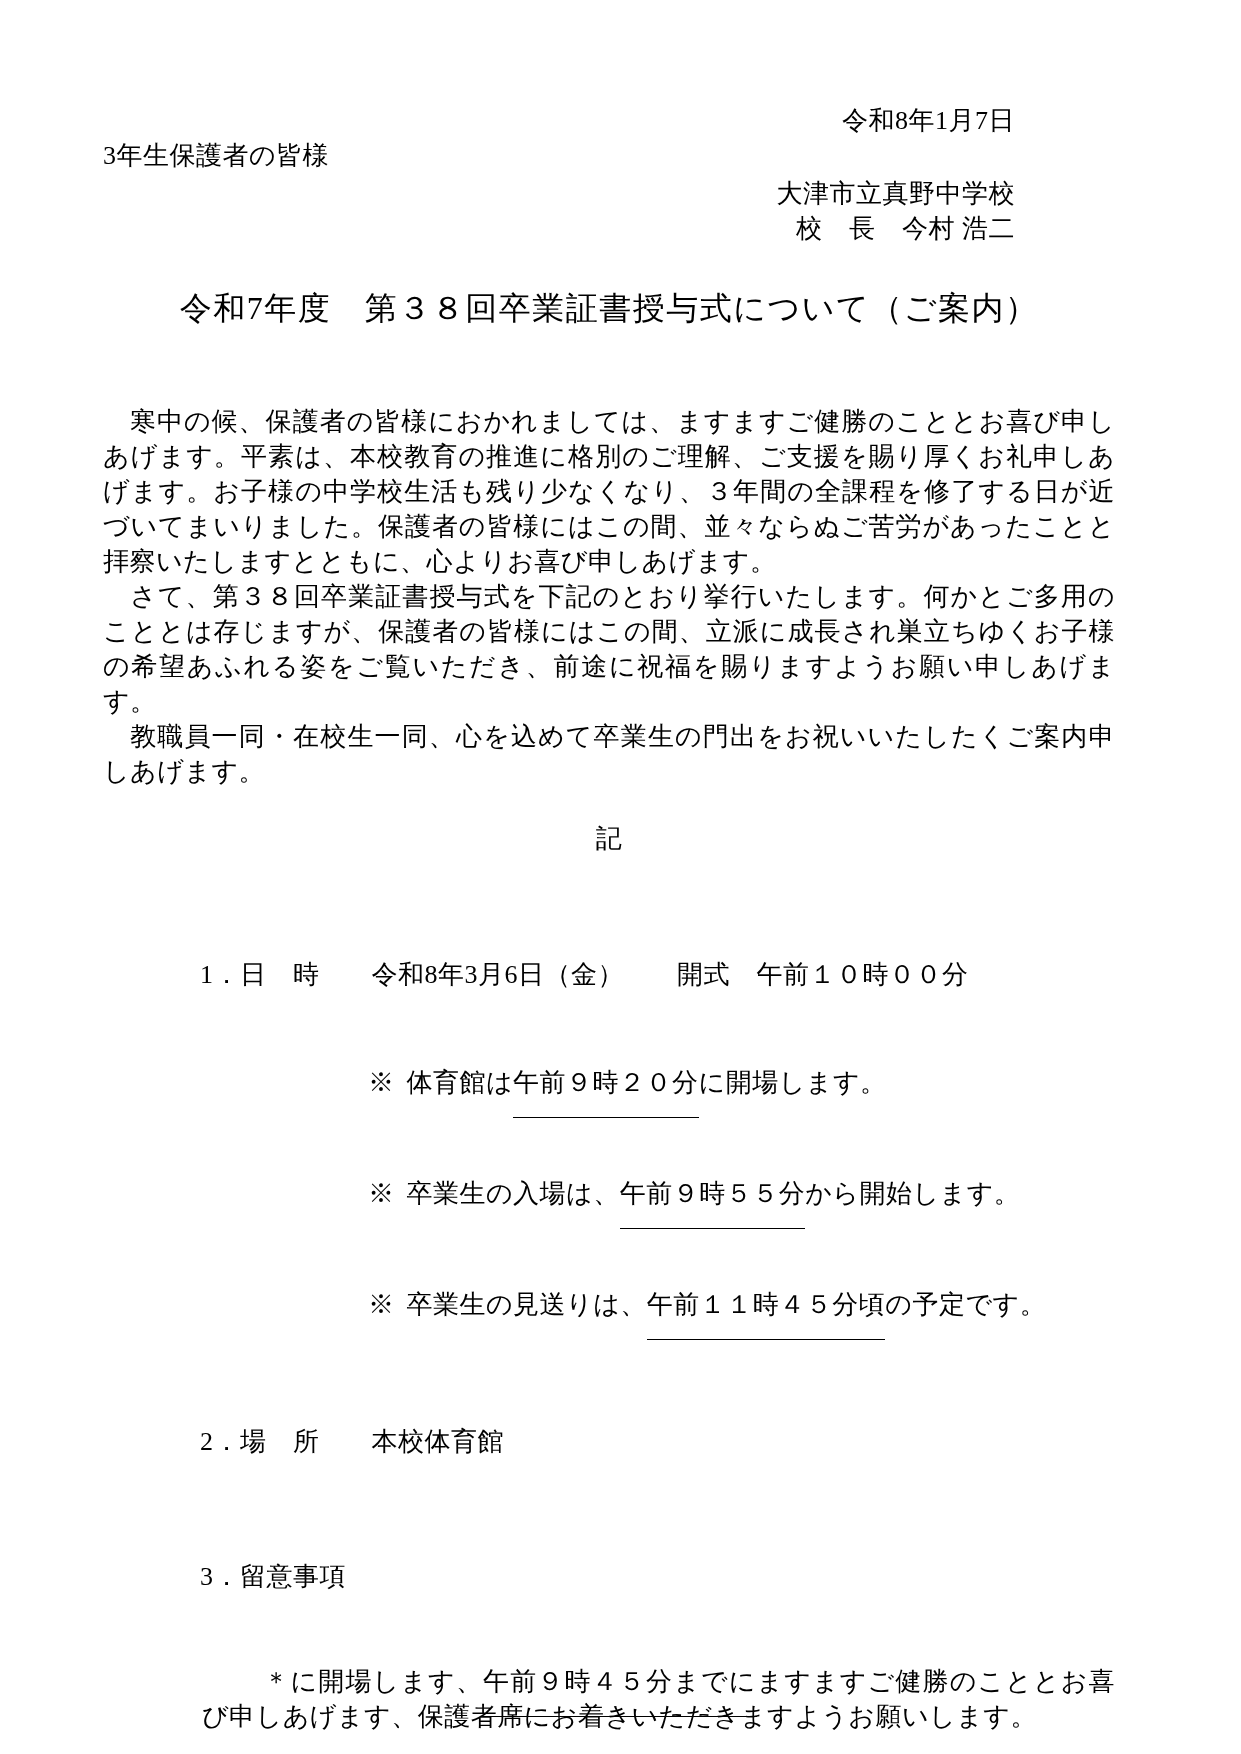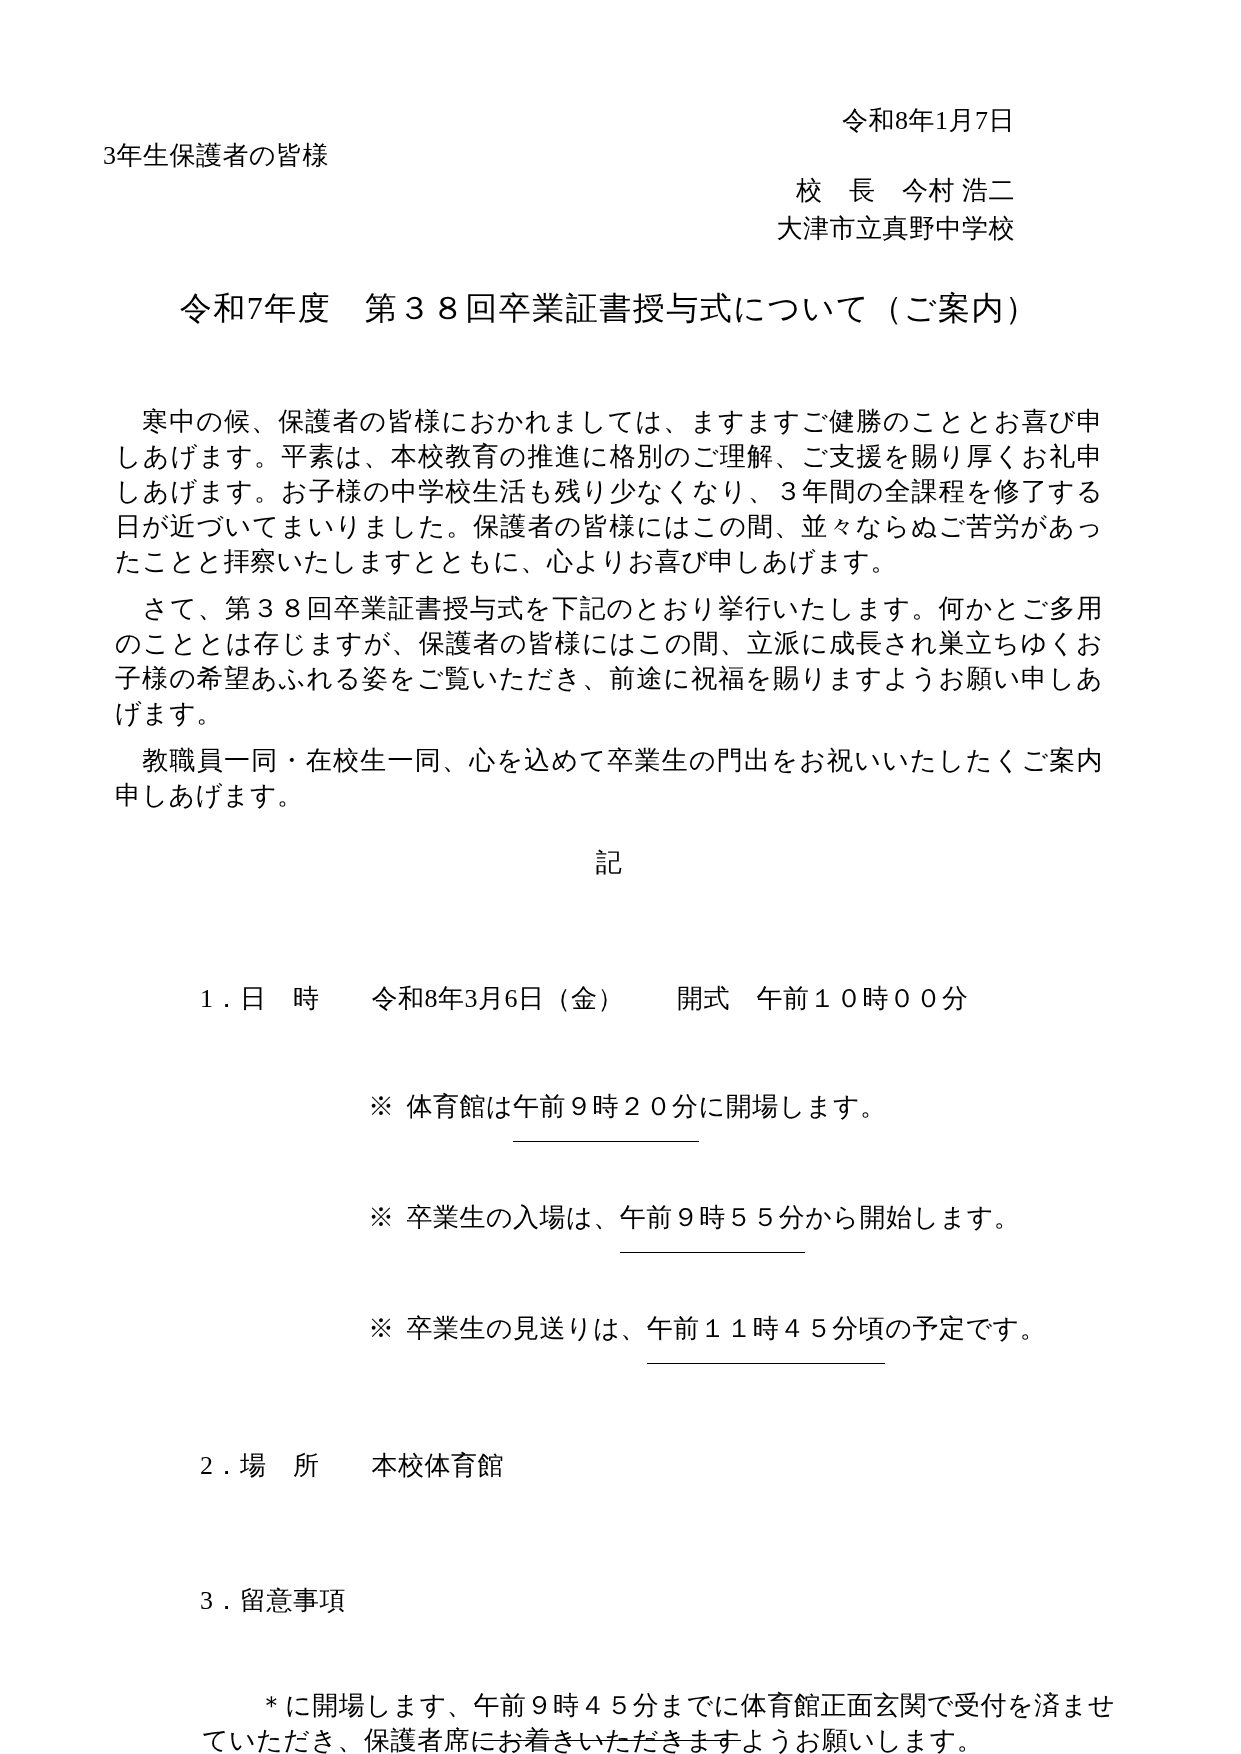--- a/index.html
+++ b/index.html
@@ -25,21 +25,21 @@
   .right-line  { text-align: right; padding-right: 100px; }
   .school-line { margin-top: 3px; }
   .doc-title {
     font-size: 32px;
     font-weight: normal;
     text-align: center;
     letter-spacing: 1.5px;
     margin: 45px 0 0 0;
   }
   .para {
-    margin: 12px;
+    margin: 0;
     text-align: justify;
     white-space: pre-wrap;
   }
   .para-first { margin-top: 78px; }
   .record-marker { text-align: center; margin-top: 32px; }
   .sec { padding-left: 55px; white-space: pre-wrap; }
   .sec-datetime { margin-top: 66px; }
   .sec-place    { margin-top: 29px; }
   .sec-notices  { margin-top: 30px; }
   .sec-val { margin-left: 52px; margin-top: 44px; }
@@ -57,22 +57,22 @@
   .u:empty { border-bottom: none; padding-bottom: 0; }
 </style>
 </head>
 <body>
 
 <div class="page">
   <div class="content">
 
     <div class="line date-line">令和8年1月7日</div>
     <div class="line addressee-line">3年生保護者の皆様</div>
+    <div class="line right-line school-line">大津市立真野中学校</div>
     <div class="line right-line principal-line">校　長　今村 浩二</div>
-    <div class="line right-line school-line">大津市立真野中学校</div>
 
     <h1 class="doc-title">令和7年度　第３８回卒業証書授与式について（ご案内）</h1>
 
     <p class="para para-first">　寒中の候、保護者の皆様におかれましては、ますますご健勝のこととお喜び申しあげます。平素は、本校教育の推進に格別のご理解、ご支援を賜り厚くお礼申しあげます。お子様の中学校生活も残り少なくなり、３年間の全課程を修了する日が近づいてまいりました。保護者の皆様にはこの間、並々ならぬご苦労があったことと拝察いたしますとともに、心よりお喜び申しあげます。</p>
     <p class="para">　さて、第３８回卒業証書授与式を下記のとおり挙行いたします。何かとご多用のこととは存じますが、保護者の皆様にはこの間、立派に成長され巣立ちゆくお子様の希望あふれる姿をご覧いただき、前途に祝福を賜りますようお願い申しあげます。</p>
     <p class="para">　教職員一同・在校生一同、心を込めて卒業生の門出をお祝いいたしたくご案内申しあげます。</p>
 
     <div class="record-marker">記</div>
 
     <div class="sec sec-datetime">
@@ -94,19 +94,19 @@
     <div class="sec sec-place">
       <span>2．場　所</span><span class="sec-val">本校体育館</span>
     </div>
 
     <div class="sec sec-notices">
       <span>3．留意事項</span>
     </div>
 
     <div class="notices-list">
       <div class="notice">
-        <span>＊</span><span>に開場します、</span><span class="u">午前９時４５分までに</span><span>体育館正面玄関で受付を済ませていただき、保護者席にお着きいただきますようお願いします。</span>
+        <span>＊</span><span>に開場します、</span><span class="u">午前９時４５分までに</span><span>ますますご健勝のこととお喜び申しあげます、保護者席にお着きいただきますようお願いします。</span>
       </div>
 
     </div>
 
   </div>
 </div>
 
 </body></html>

